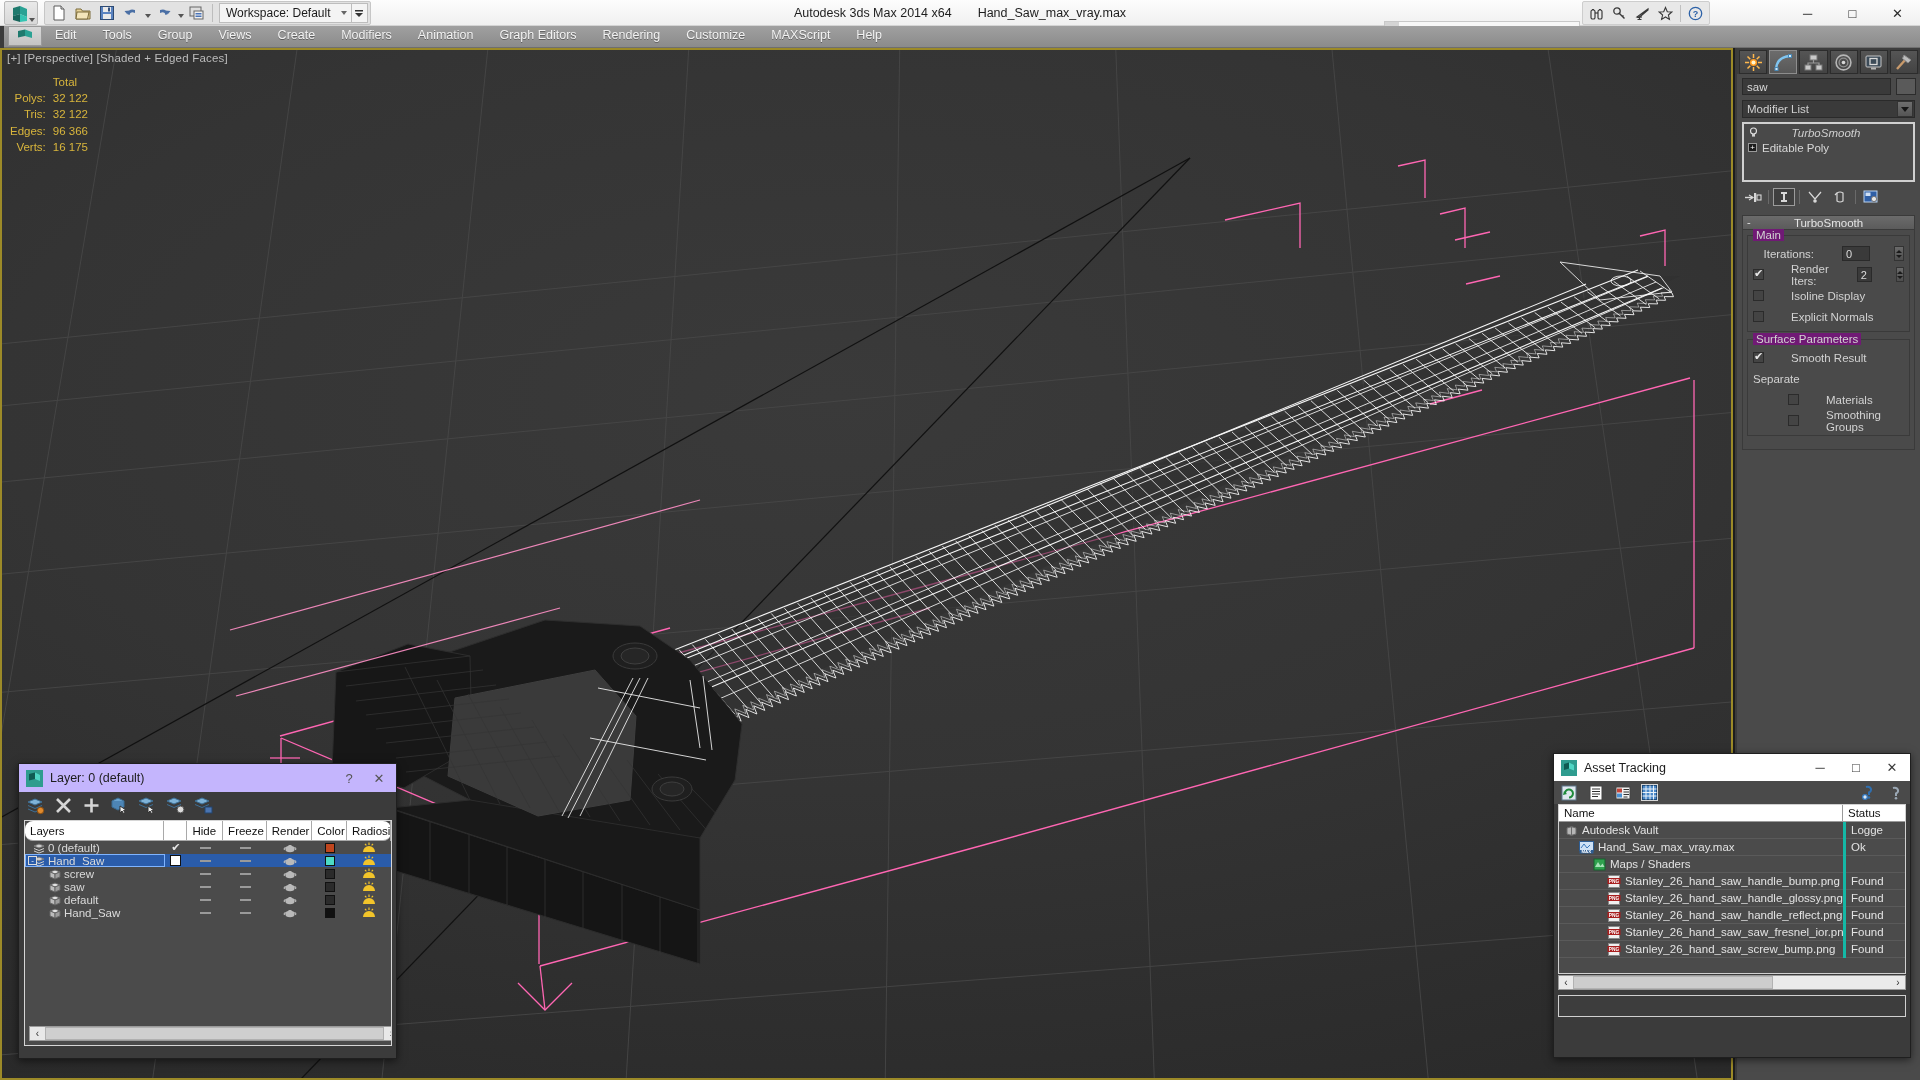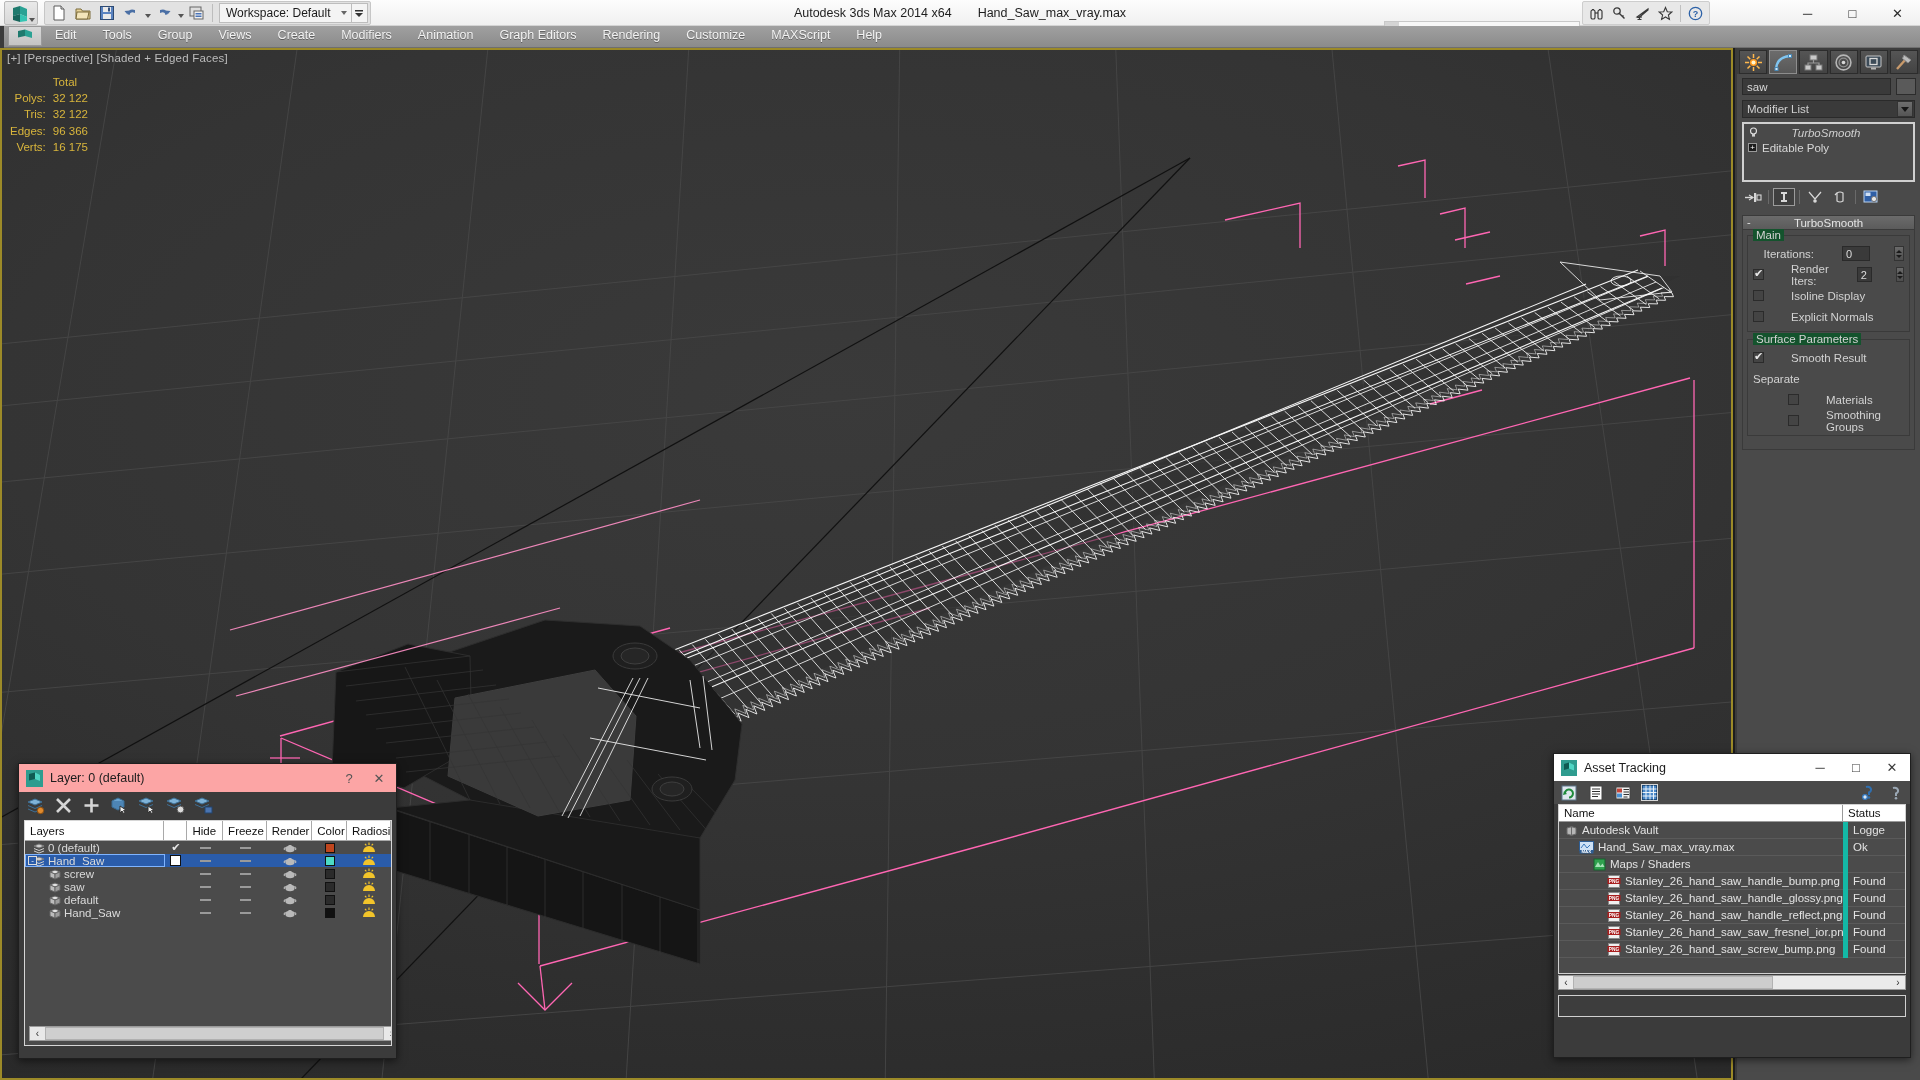--- a/index.html
+++ b/index.html
@@ -105,21 +105,21 @@
   .cp-stacktools .stb.framed{ border:1px solid #9b9b9b; background:#3f3f3f; }
   .cp-stacktools .vsep{ width:1px;height:14px;background:#6a6a6a;margin:0 1px; }
 
   .rollout{ margin:8px 5px 0 5px; }
   .ro-head{ height:15px; background:linear-gradient(#6b6b6b,#5b5b5b); border:1px solid #3a3a3a;
     display:flex; align-items:center; color:#e4e4e4; font-size:11.5px; position:relative; }
   .ro-head .minus{ position:absolute; left:4px; top:0; line-height:13px; font-size:11px; color:#e0e0e0;}
   .ro-head span.t{ width:100%; text-align:center; }
   .ro-body{ background:#4a4a4a; border:1px solid #3a3a3a; border-top:none; padding:5px 4px 6px 4px; }
   .grp{ border:1px solid #3a3a3a; margin:0 0 7px 0; padding:9px 5px 6px 5px; position:relative; }
-  .grp > .gt{ position:absolute; left:5px; top:-7px; background:#14532d; padding:0 3px;
+  .grp > .gt{ position:absolute; left:5px; top:-7px; background:#701a75; padding:0 3px;
     font-size:11.5px; color:#d2d2d2; }
   .row{ display:flex; align-items:center; height:17px; margin-bottom:4px; font-size:11.5px; color:#d2d2d2;gap:22px; }
   .row.lastr{ margin-bottom:0; }
   .spin{ width:28px; height:15px; background:#3a3a3a; border:1px solid #2a2a2a; color:#dcdcdc;
     font-size:11px; padding-left:3px; display:flex; align-items:center; }
   .spinbtn{ width:10px; height:15px; background:linear-gradient(#6a6a6a,#4e4e4e); border:1px solid #333;
     display:flex; flex-direction:column; align-items:center; justify-content:center; gap:2px; margin-left:2px; }
   .spinbtn i{ width:0;height:0;border-left:3px solid transparent;border-right:3px solid transparent; }
   .spinbtn i.up{ border-bottom:3px solid #1a1a1a; }
   .spinbtn i.dn{ border-top:3px solid #1a1a1a; }
@@ -130,30 +130,30 @@
     margin-right:6px; position:relative; flex:0 0 auto; }
   .rdo.on::after{ content:""; position:absolute; left:3px; top:3px; width:5px; height:5px;
     border-radius:50%; background:#d9d9d9; }
   .updatebtn{ width:120px; height:17px; margin:3px auto 0 auto; background:linear-gradient(#5e5e5e,#4c4c4c);
     border:1px solid #333; color:#e0e0e0; font-size:11.5px; display:flex; align-items:center;
     justify-content:center; }
 
   
   .layerdlg{ position:absolute; left:18px; top:763px; width:379px; height:296px;
     background:#3b3b3b; border:1px solid #1f1f1f; box-shadow:0 2px 8px rgba(0,0,0,.55); }
-  .ld-title{ height:28px; background:#fca5a5; display:flex; align-items:center; padding:0 2px 0 7px; }
+  .ld-title{ height:28px; background:#c4b5fd; display:flex; align-items:center; padding:0 2px 0 7px; }
   .ld-title .licon{ width:17px;height:17px; margin-right:7px; }
   .ld-title .ltxt{ font-size:12.5px; color:#1d1d1d; flex:1; }
   .ld-title .lqb{ width:30px;height:26px; display:flex;align-items:center;justify-content:center;
     font-size:13px; color:#555; }
   .ld-toolbar{ height:27px; background:#3b3b3b; display:flex; align-items:center; padding-left:7px; gap:9px; }
   .ld-toolbar .ltb{ width:19px;height:19px; display:flex;align-items:center;justify-content:center; }
   .ld-grid{ margin:1px 4px 0 5px; border:1px solid #d6d6d6; background:#4b4b4b; height:226px;
     position:relative; overflow:hidden; }
-  .ld-hdr{ display:flex; height:20px; background:#ffffff; border-bottom:1px solid #a9a9a9; }
+  .ld-hdr{ display:flex; height:20px; background:#ffffff; border-bottom:1px solid #a9a9a9;border-radius:8px; }
   .ld-hdr div{ font-size:11.5px; color:#111; display:flex; align-items:center; padding-left:5px;
     border-right:1px solid #a9a9a9; height:20px; }
   .ld-row{ display:flex; height:13px; align-items:center; font-size:11.5px; color:#dadada; }
   .ld-row.sel{ background:#2a5caa; }
   .ld-row.sel .lname{ background:#2a5caa; }
   .ld-row .lname{ display:flex; align-items:center; gap:4px; }
   .lyrstack{ width:11px;height:10px; flex:0 0 auto; }
   .dashmark{ width:11px; height:2px; background:#9a9a9a; }
   .swatch{ width:10px; height:10px; border:1px solid #111; }
   .ld-scroll{ position:absolute; left:4px; bottom:4px; width:371px; height:15px;
@@ -177,21 +177,21 @@
   .ad-tools .atb.sel{ border:1px solid #d6d6d6; }
   .ad-tools .spacer{ flex:1; }
   .ad-grid{ margin:0 4px; border:1px solid #d0d0d0; background:#4b4b4b; height:170px; overflow:hidden; }
   .ad-hdr{ display:flex; height:17px; background:#ffffff; border-bottom:1px solid #9a9a9a; }
   .ad-hdr .hn{ flex:1; font-size:11.5px; color:#111; padding-left:5px; display:flex; align-items:center;
     border-right:1px solid #9a9a9a; }
   .ad-hdr .hs{ width:62px; font-size:11.5px; color:#111; padding-left:5px; display:flex; align-items:center; }
   .ad-row{ display:flex; height:17px; align-items:center; border-bottom:1px solid #5a5a5a;
     font-size:11.5px; color:#e2e2e2; }
   .ad-row .nc{ flex:1; display:flex; align-items:center; gap:4px; overflow:hidden; white-space:nowrap; }
-  .ad-row .sc{ width:62px; padding-left:5px; border-left:5px solid #14b8a6; height:17px;
+  .ad-row .sc{ width:62px; padding-left:5px; border-left:3px solid #14b8a6; height:17px;
     display:flex; align-items:center; }
   .ad-hscroll{ margin:1px 4px 0 4px; height:15px; background:#eaeaea; border:1px solid #9a9a9a;
     display:flex; align-items:center; }
   .ad-hscroll .sa{ width:14px;height:13px;display:flex;align-items:center;justify-content:center;
     font-size:10px;color:#333; }
   .ad-hscroll .sthumb{ width:200px; height:13px; background:#cdcdcd; border:1px solid #b2b2b2; }
   .ad-hscroll .srest{ flex:1; }
   .ad-status{ margin:5px 4px 0 4px; height:22px; background:#3d3d3d; border:1px solid #d0d0d0; }
 
   svg{ display:block; }

